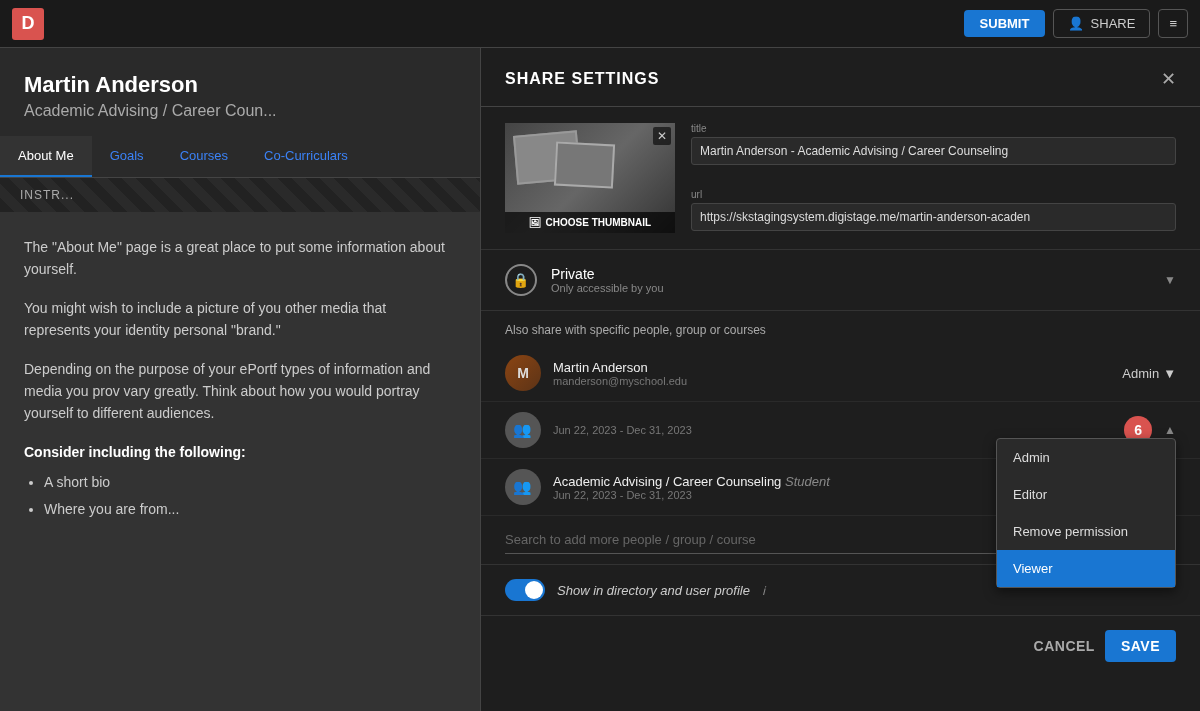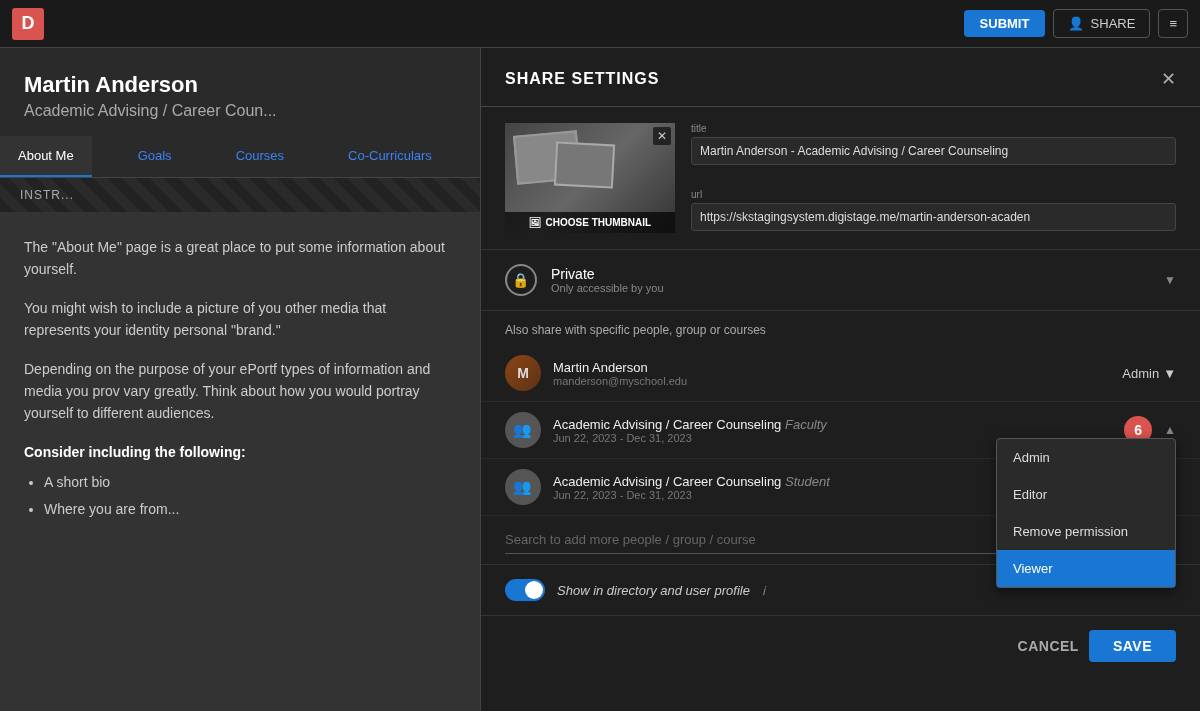--- a/index.html
+++ b/index.html
@@ -77,21 +77,20 @@
       margin-bottom: 4px;
     }
     .profile-subtitle {
       font-size: 16px;
       color: #aaa;
     }
     .tabs-bar {
       display: flex;
       background: #2a2a2a;
       border-bottom: 1px solid #444;
-      gap: 28px;
     }
     .tab {
       padding: 12px 18px;
       font-size: 13px;
       color: #3b82f6;
       cursor: pointer;
       border-bottom: 2px solid transparent;
     }
     .tab.active {
       color: #fff;
@@ -381,21 +380,21 @@
       color: #aaa;
       font-size: 14px;
       font-weight: 600;
       cursor: pointer;
       letter-spacing: 0.5px;
     }
     .btn-save {
       background: #1976d2;
       color: white;
       border: none;
-      padding: 8px 24px;
+      padding: 8px 16px;
       border-radius: 4px;
       font-size: 14px;
       font-weight: 600;
       cursor: pointer;
       letter-spacing: 0.5px;
     }
 
     
     .dropdown-menu {
       position: absolute;
@@ -518,24 +517,20 @@
     </div>
     <div class="role-dropdown">
       <span>Admin</span>
       <span>▼</span>
     </div>
   </div>
 
   <div class="person-row-with-menu">
     <div class="avatar-group">👥</div>
     <div class="person-info">
-      <div class="person-name">
-        <span>Academic Advising / Career Counseling</span>
-        <em> <span>Faculty</span></em>
-      </div>
       <div class="person-sub">Jun 22, 2023 - Dec 31, 2023</div>
     </div>
     <div class="badge-num">6</div>
     <span class="dropdown-arrow">▲</span>
   </div>
 
   <div class="person-row">
     <div class="avatar-group">👥</div>
     <div class="person-info">
       <div class="person-name">

